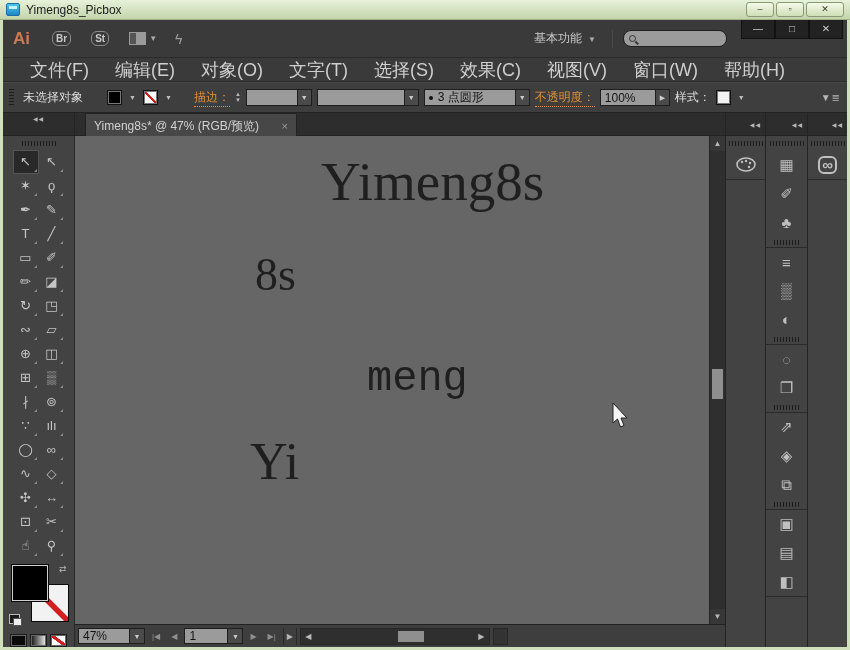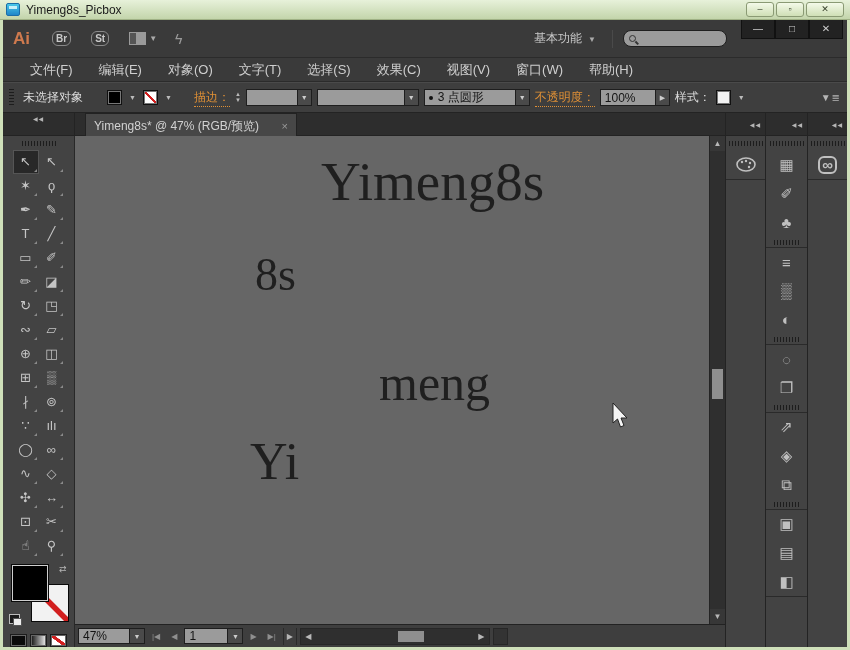--- a/index.html
+++ b/index.html
@@ -30,21 +30,21 @@
   .ws-switch .dd-arrow { margin:0 0 0 6px; }
   .vsep { width:1px; height:18px; background:#2a2a2a; border-right:1px solid #4a4a4a; margin:0 10px; }
   .searchbox { width:104px; height:17px; background:#9b9b9b; border:1px solid #1f1f1f; border-radius:8px; display:flex; align-items:center; padding:0 5px; margin-right:14px; }
   .mag { width:7px; height:7px; border:1.5px solid #333; border-radius:50%; position:relative; }
   .mag::after { content:""; position:absolute; width:4px; height:1.5px; background:#333; transform:rotate(45deg); left:5px; top:6px; }
   .win-btns { display:flex; align-self:flex-start; }
   .win-btn { width:34px; height:19px; background:#222; border:1px solid #111; border-top:none; color:#cfcfcf; font-size:10px; text-align:center; line-height:18px; }
 
   
   .menubar { height:24px; display:flex; align-items:center; padding-left:14px; border-bottom:1px solid #2b2b2b; }
-  .menu-item { color:#cfcfcf; padding:0 13px; font-size:13px; }
+  .menu-item { color:#cfcfcf; padding:0 13px; font-size:18px; }
 
   
   .controlbar { height:31px; background:#3e3e3e; border-top:1px solid #4a4a4a; border-bottom:1px solid #232323; display:flex; align-items:center; padding:0 6px; gap:5px; }
   .grip-v { width:5px; height:18px; background:repeating-linear-gradient(#1d1d1d 0 1px,transparent 1px 3px); margin-right:4px; }
   .cb-label { color:#dcdcdc; white-space:nowrap; }
   .cb-orange { color:#e09035; border-bottom:1px dotted #e09035; white-space:nowrap; }
   .swatch { width:15px; height:15px; border:1px solid #111; box-shadow:0 0 0 1px #777 inset; }
   .swatch.black { background:#000; }
   .swatch.none { background:linear-gradient(to top right,#fff 44%,#d21f1f 45%,#d21f1f 55%,#fff 56%); }
   .swatch.white { background:#f2f2f2; }
@@ -358,21 +358,21 @@
 
     <div class="center">
       <div class="canvas-row">
         <div class="canvas">
 
           <svg class="cursor" style="left:537px; top:267px" viewBox="0 0 17 26">
             <polygon points="1,0 1,20 5.5,16 8.5,24 12,22.5 9,15 15,15" fill="#f4f4f4" stroke="#222" stroke-width="1"></polygon>
           </svg>
         <div class="canvas-text" style="left: 246px; top: 18px; font-size: 55px;">Yimeng8s</div>
             <div class="canvas-text" style="left: 180px; top: 116px; font-size: 46px;">8s</div>
-            <div class="canvas-text" style="left: 304px; top: 222px; font-size: 50px;">meng</div>
+            <div class="canvas-text" style="left: 292px; top: 222px; font-size: 42px; font-family: Liberation Mono, monospace;">meng</div>
             <div class="canvas-text" style="left: 175px; top: 300px; font-size: 52px;">Yi</div>
           </div>
         <div class="vscroll">
           <span class="sc-btn">▲</span>
           <div class="track">
               <span class="vthumb"></span>
             </div>
           <span class="sc-btn bottom">▼</span>
         </div>
       </div>

